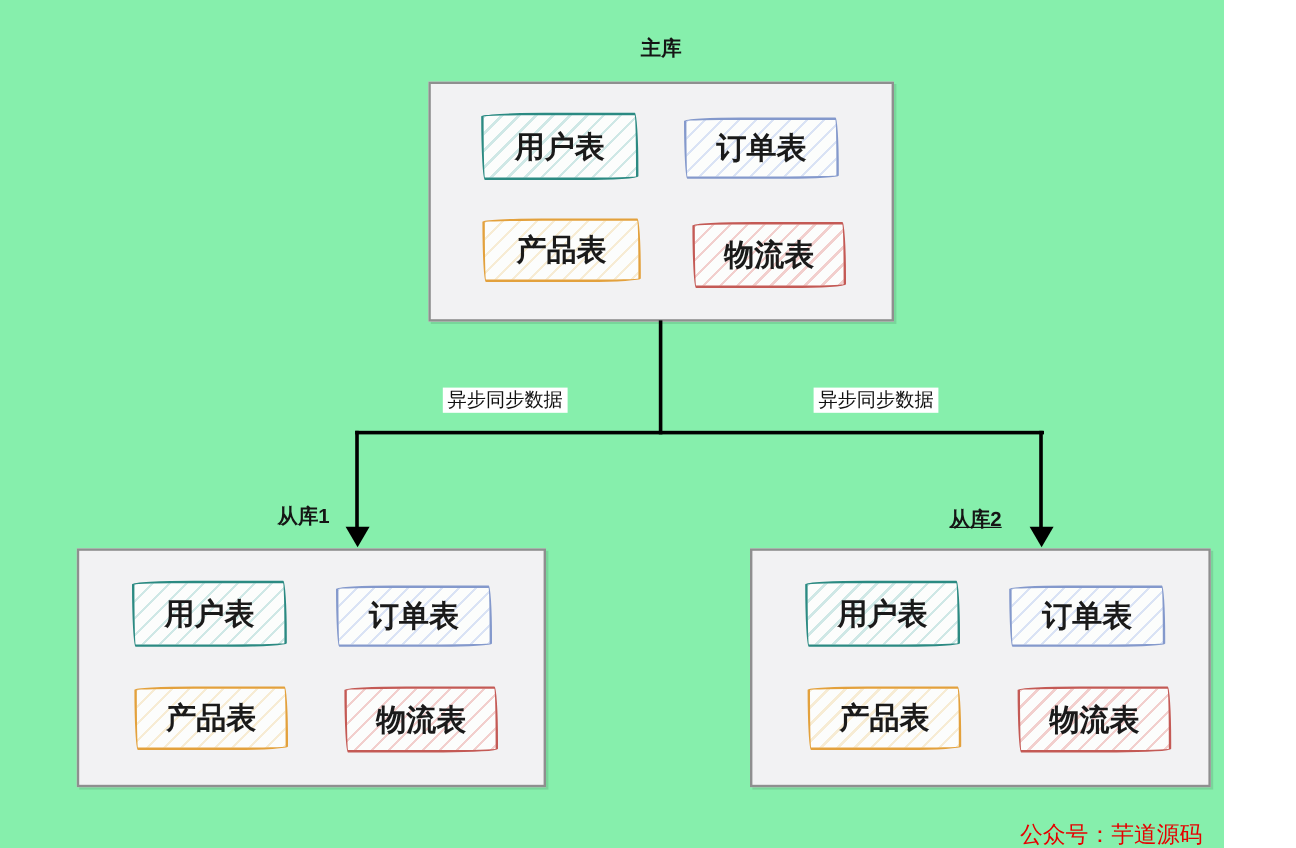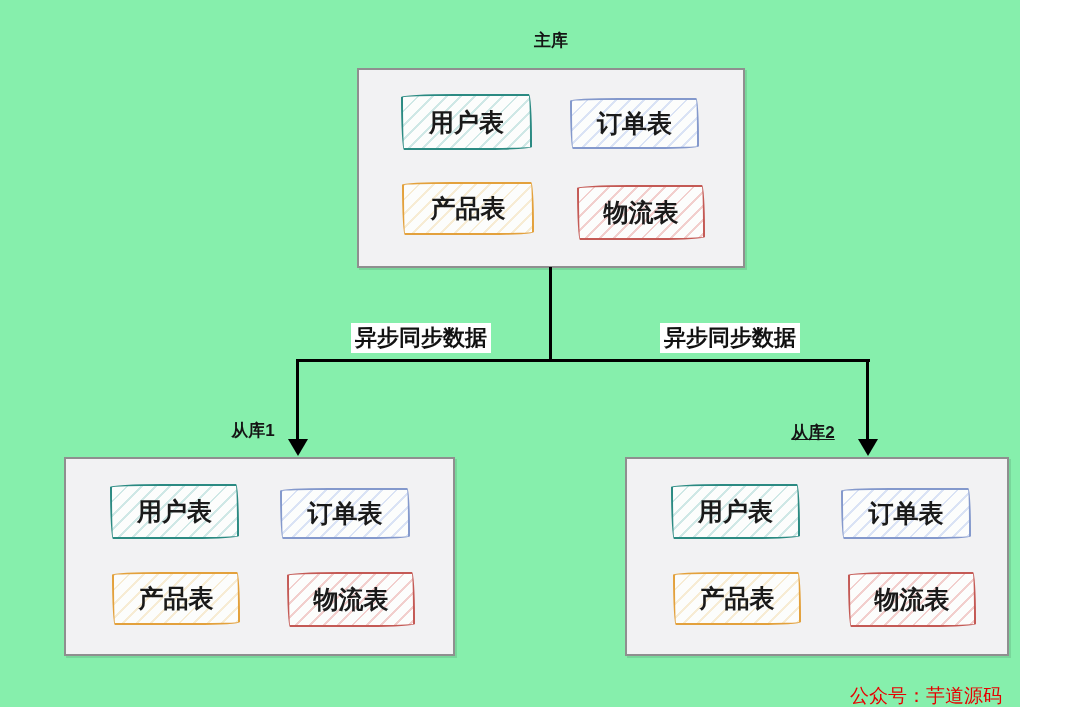--- a/index.html
+++ b/index.html
@@ -56,22 +56,22 @@
   .arrowhead {
     position:absolute;
     width:0; height:0;
     border-left:10px solid transparent;
     border-right:10px solid transparent;
     border-top:17px solid #000;
   }
   .edge-label {
     position:absolute;
     transform:translateX(-50%);
-    font-size:22px;
-    font-weight:700;
+    font-size:16px;
+    font-weight:400;
     color:#111;
     white-space:nowrap;
     background:#fff;
     padding:0 4px;
   }
 
   
   .watermark {
     position:absolute;
     right:18px; top:671px;

